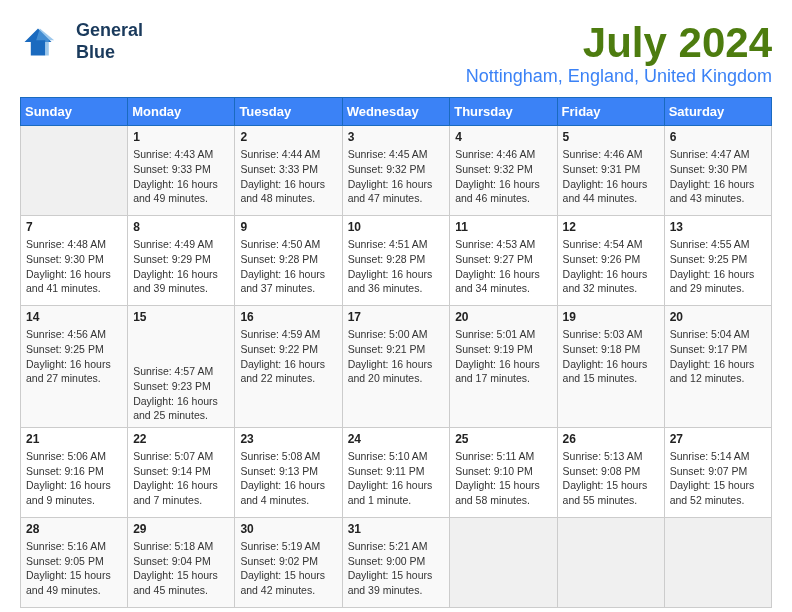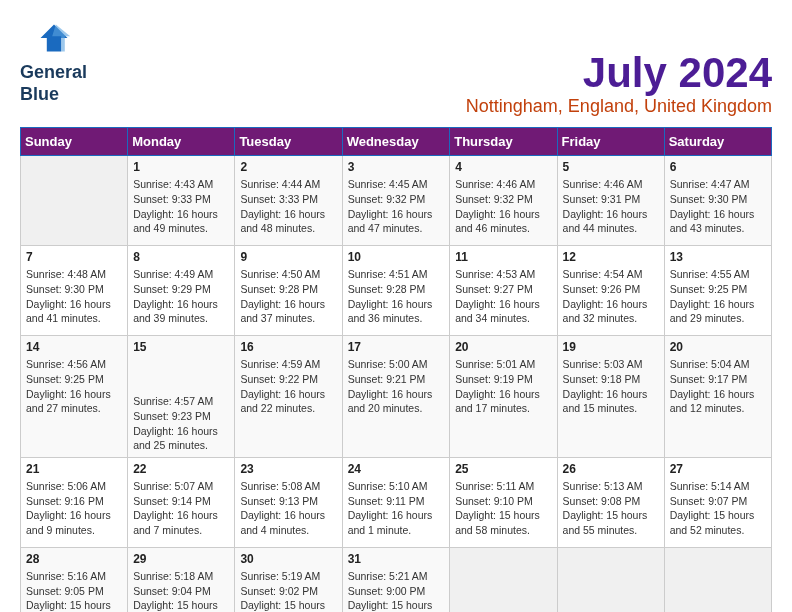--- a/index.html
+++ b/index.html
@@ -12,54 +12,52 @@
     }
     .header-section {
       display: flex;
       justify-content: space-between;
       align-items: flex-start;
       margin-bottom: 10px;
     }
     .logo {
       display: flex;
       align-items: center;
-      gap: 6px;
-      flex-direction: column;
+      gap: 20px;
     }
     .logo-text {
       font-size: 18px;
       font-weight: bold;
       color: #1a3a5c;
       line-height: 1.2;
     }
     .logo-icon {
       width: 36px;
       height: 36px;
     }
     .title-block {
       text-align: right;
     }
     .month-year {
       font-size: 42px;
       font-weight: bold;
-      color: #4c1d95;
+      color: #4d7c0f;
       line-height: 1.1;
-      margin-top: 30px;
     }
     .location {
       font-size: 18px;
-      color: #c2410c;
+      color: #3b82f6;
     }
     table {
       width: 100%;
       border-collapse: collapse;
       font-size: 11px;
     }
     thead tr th {
-      background: #701a75;
+      background: #3b82f6;
       color: #fff;
       padding: 6px 4px;
       text-align: left;
       font-size: 13px;
       font-weight: bold;
       border: 1px solid #1a6abf;
     }
     tbody tr td {
       border: 1px solid #ccc;
       vertical-align: top;

